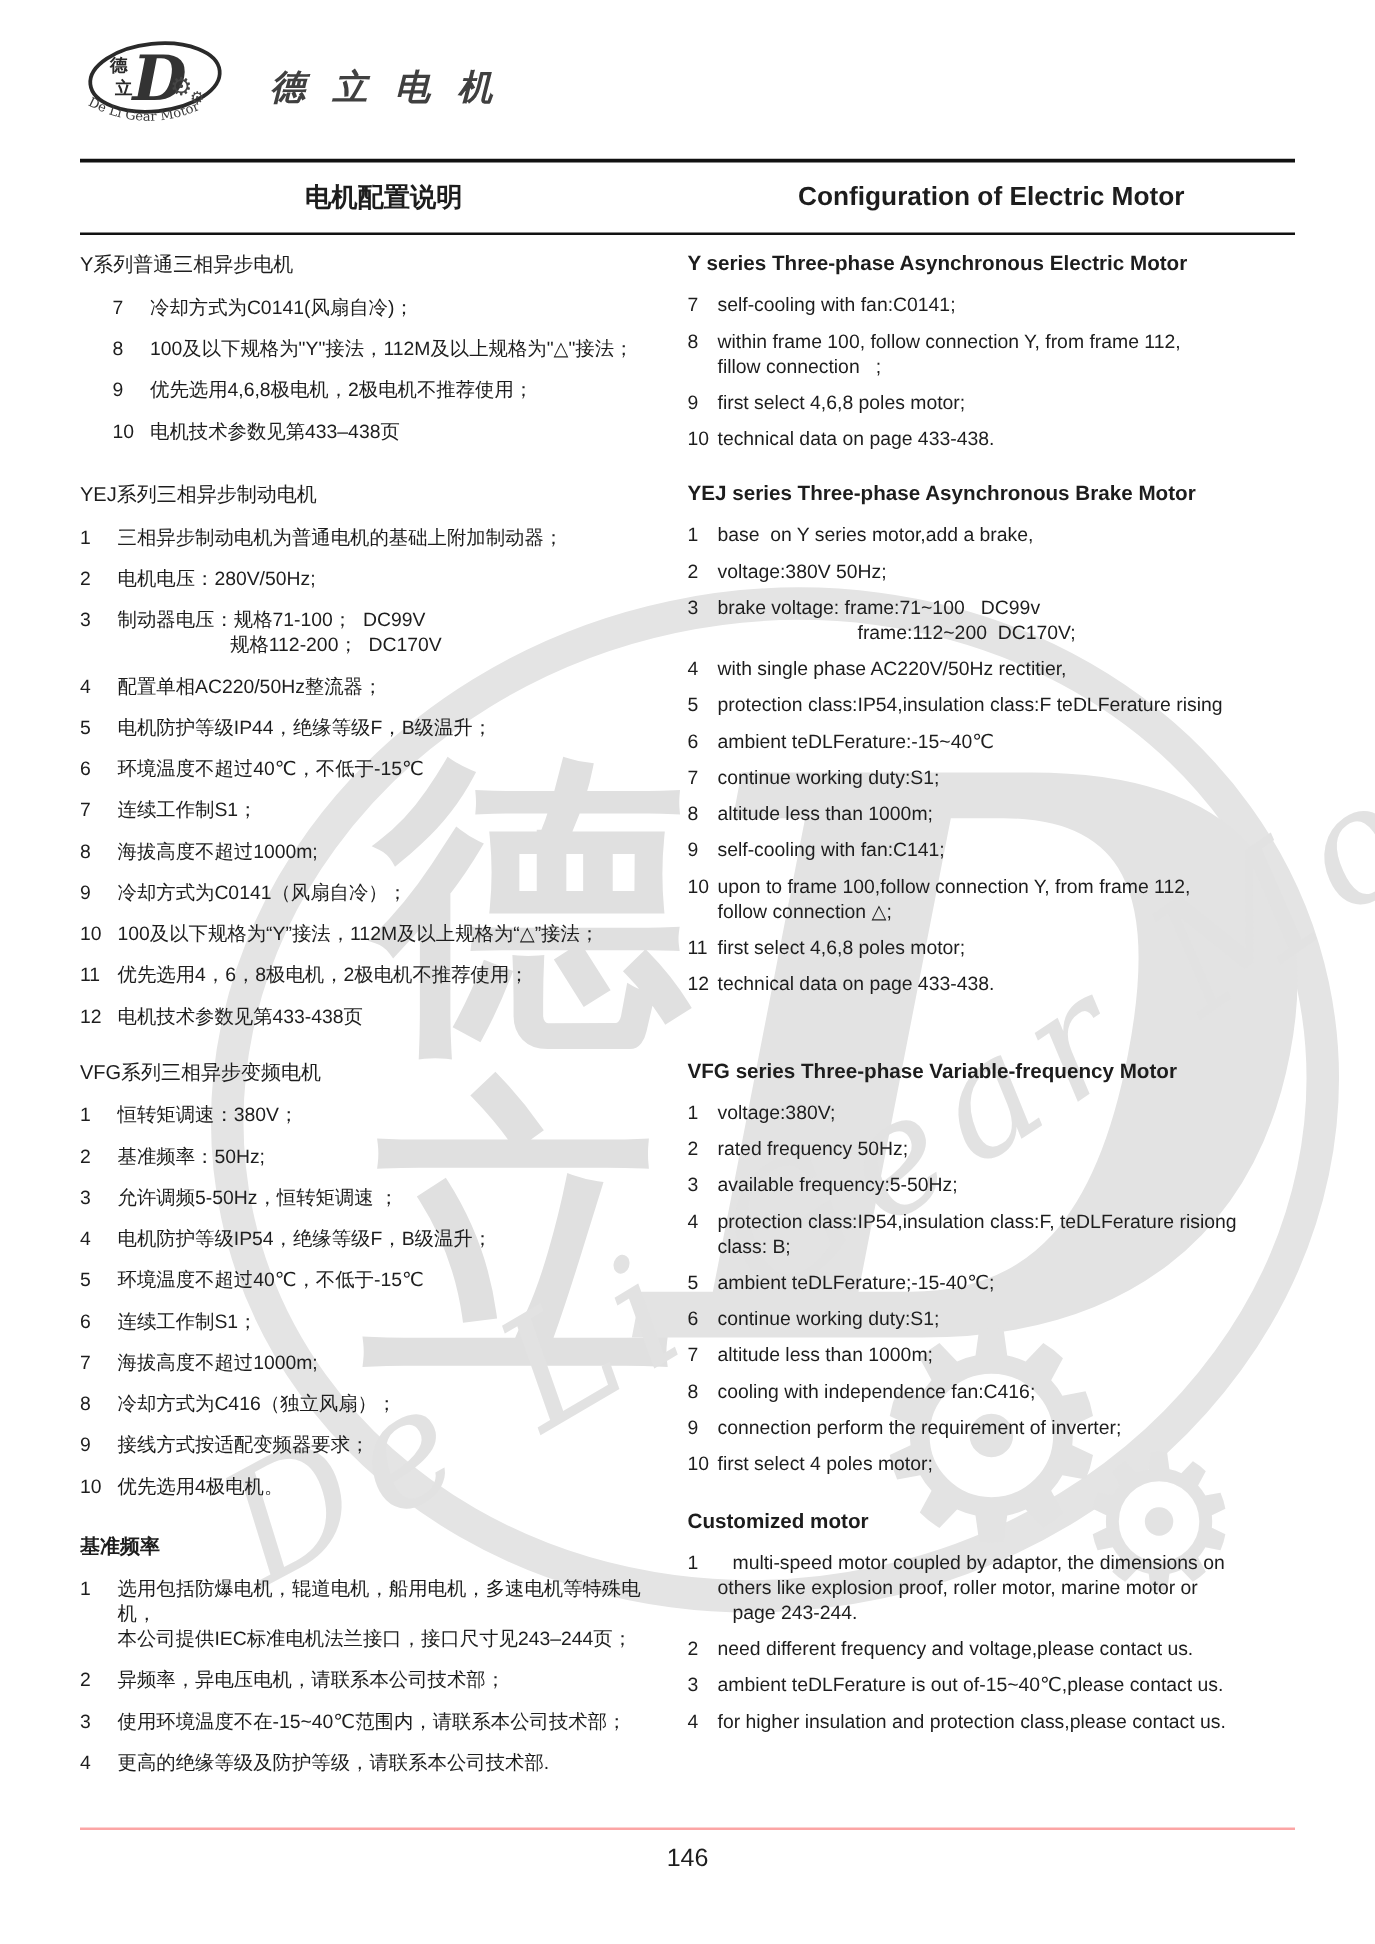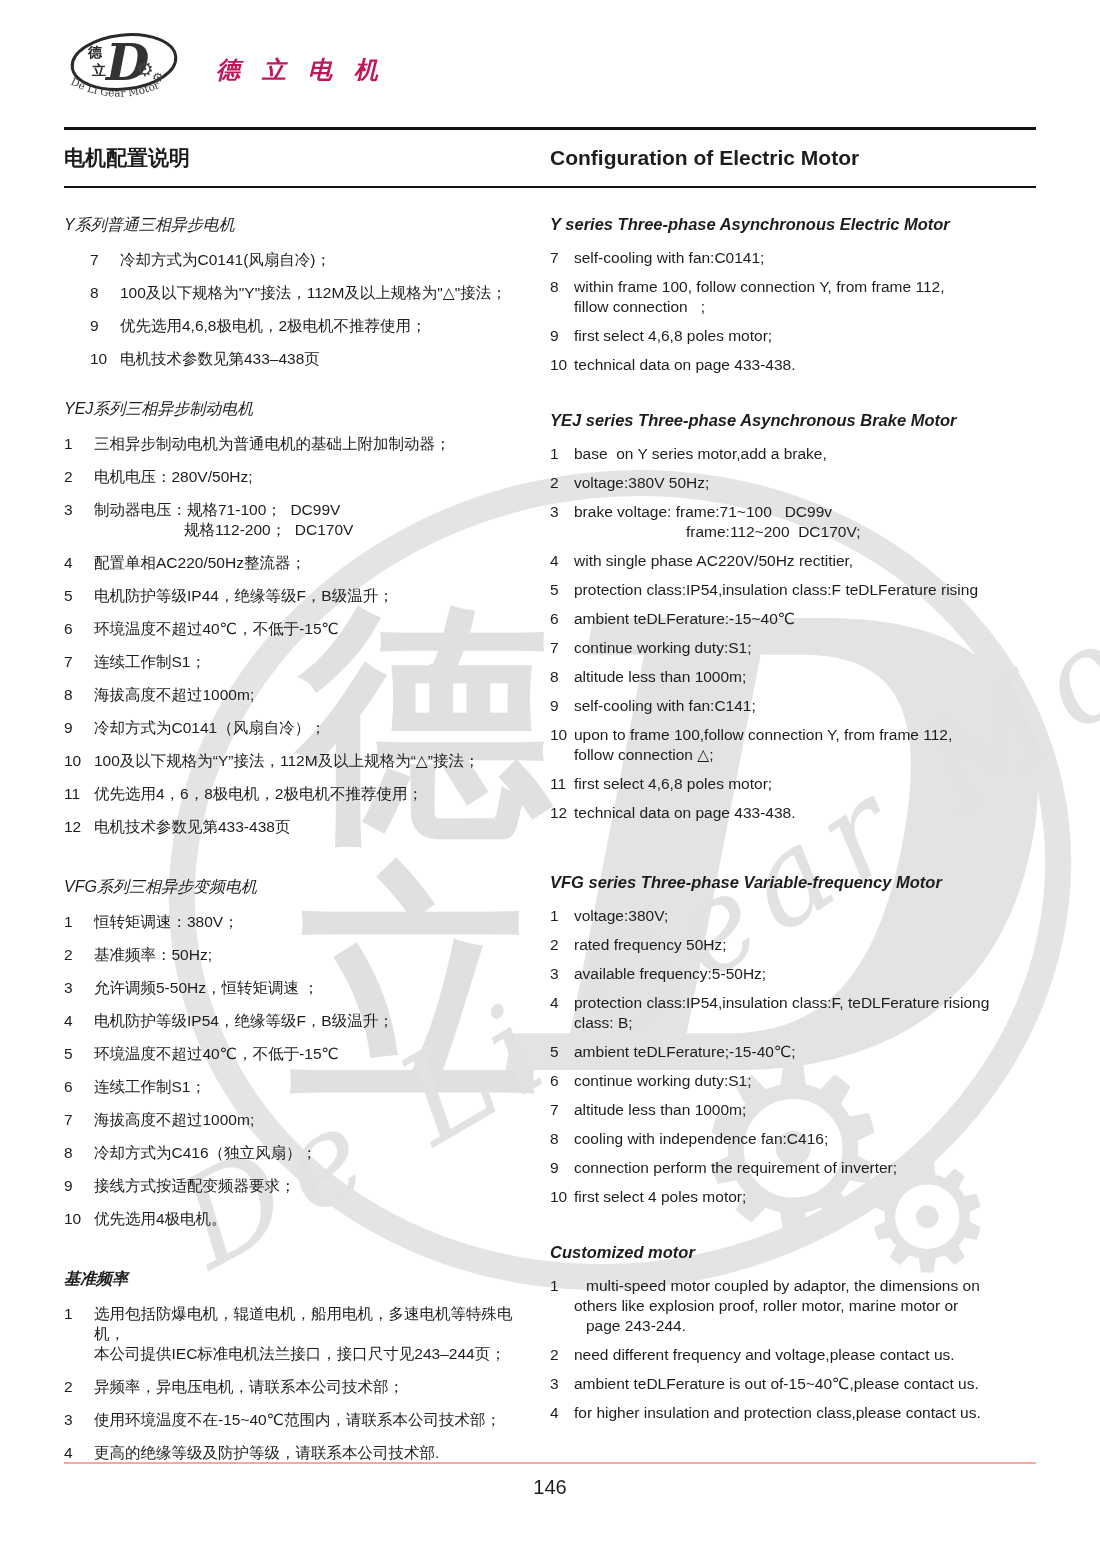--- a/index.html
+++ b/index.html
@@ -13,37 +13,37 @@
 
   
   .hdr{height:130px;box-sizing:border-box;border-bottom:3px solid #111;
        display:flex;align-items:center;gap:30px;padding-top:12px;}
   .logo{width:122px;height:80px;flex:0 0 auto;}
   .logo-cjk{font-family:"DejaVu Serif","Liberation Serif",serif;font-weight:bold;fill:#2a2a2a;}
   .logo-d{font-family:"DejaVu Serif","Liberation Serif",serif;font-style:italic;font-weight:bold;fill:#333;}
   .logo-ring{font-family:"DejaVu Serif","Liberation Serif",serif;fill:#3a3a3a;}
   .logo-gear{fill:#444;}
   .brand{font-family:"DejaVu Serif","Liberation Serif",serif;font-weight:bold;font-style:italic;
-         font-size:24px;letter-spacing:22px;color:#be185d;}
+         font-size:28px;letter-spacing:22px;color:#404040;}
 
   
   .titleband{height:58px;box-sizing:border-box;border-bottom:2px solid #111;
-             display:flex;align-items:center;}
+             display:flex;align-items:center;text-align:center;}
   .title-zh{font-size:21px;font-weight:bold;margin:0;flex:1;}
   .title-en{font-size:21px;font-weight:bold;margin:0;width:486px;}
 
   
   .cols{display:flex;height:1274px;overflow:hidden;}
   .col{width:486px;box-sizing:border-box;}
   .col-zh{padding-right:16px;}
   .section{box-sizing:border-box;padding-top:14px;}
   .sec1{min-height:184px;}
   .sec2{min-height:462px;}
   .sec3{min-height:360px;}
-  .sec-h{margin:13px 0 14px 0;font-size:16px;font-weight:normal;font-style:italic;}
+  .sec-h{margin:0 0 14px 0;font-size:16px;font-weight:normal;}
   .sec-h.en{font-size:16.5px;font-weight:bold;}
   .sec-h.bold{font-weight:bold;}
   .item{display:flex;margin-bottom:13px;font-size:15.5px;line-height:20px;}
   .col-en .item{margin-bottom:9px;}
   .num{flex:0 0 30px;}
   .col-en .num{flex:0 0 24px;}
   .sec-indent .item{padding-left:26px;}
   .lines{flex:1;}
   .line{white-space:pre-wrap;}
 

